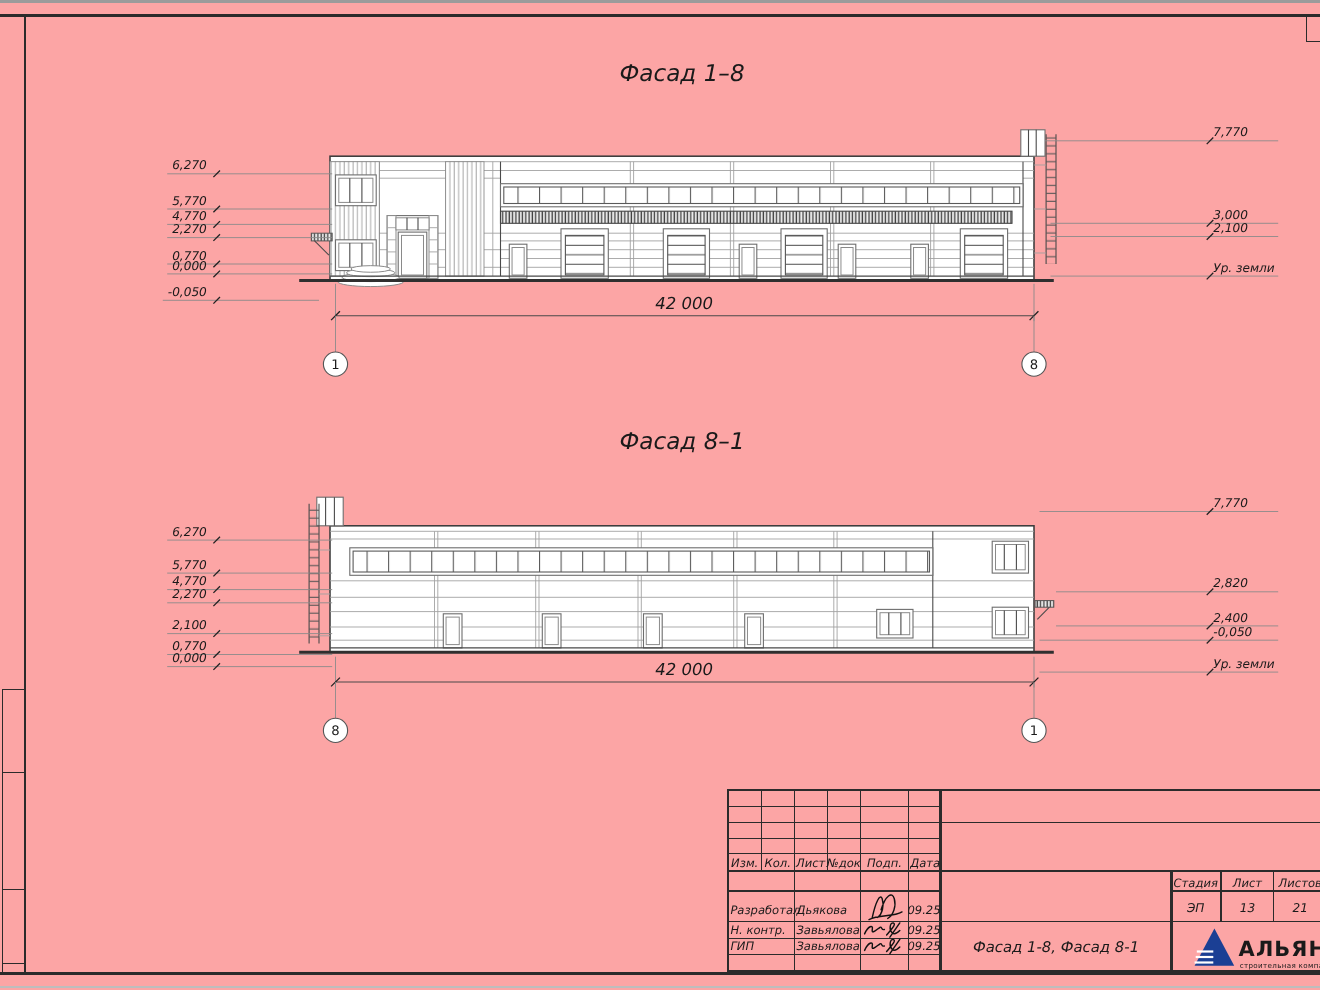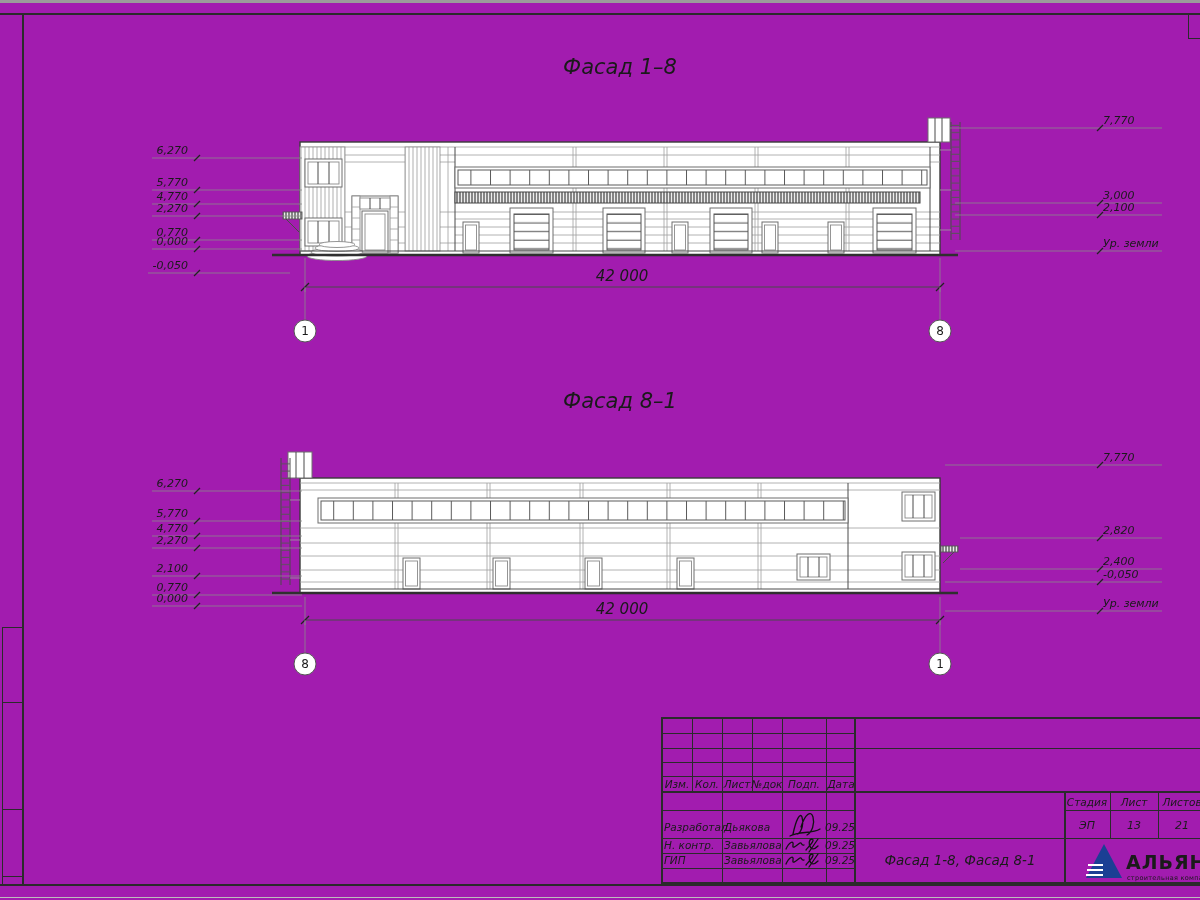--- a/index.html
+++ b/index.html
@@ -1,16 +1,16 @@
 <!DOCTYPE html>
 <html><head>
 <meta charset="utf-8">
 <style>
   html,body{margin:0;padding:0;background:#e8e8e8;}
-  .page{position:relative;width:1200px;height:900px;background:#a21caf;overflow:hidden;
+  .page{position:relative;width:1200px;height:900px;background:#fca5a5;overflow:hidden;
         font-family:"DejaVu Sans",sans-serif;}
   svg{position:absolute;left:0;top:0;}
   
   .wall{fill:#fff;stroke:#3a3a3a;stroke-width:1.4;}
   .s1{stroke:#4a4a4a;stroke-width:1;fill:none;}
   .s2{stroke:#a0a0a0;stroke-width:0.8;fill:none;}
   .s3{stroke:#6e6e6e;stroke-width:1;fill:#fff;}
   .s4{stroke:#8a8a8a;stroke-width:0.9;fill:#fff;}
   .thick{stroke:#2f2f2f;stroke-width:2.6;fill:none;}
   .ldr{stroke:#8a8a8a;stroke-width:0.8;fill:none;}

